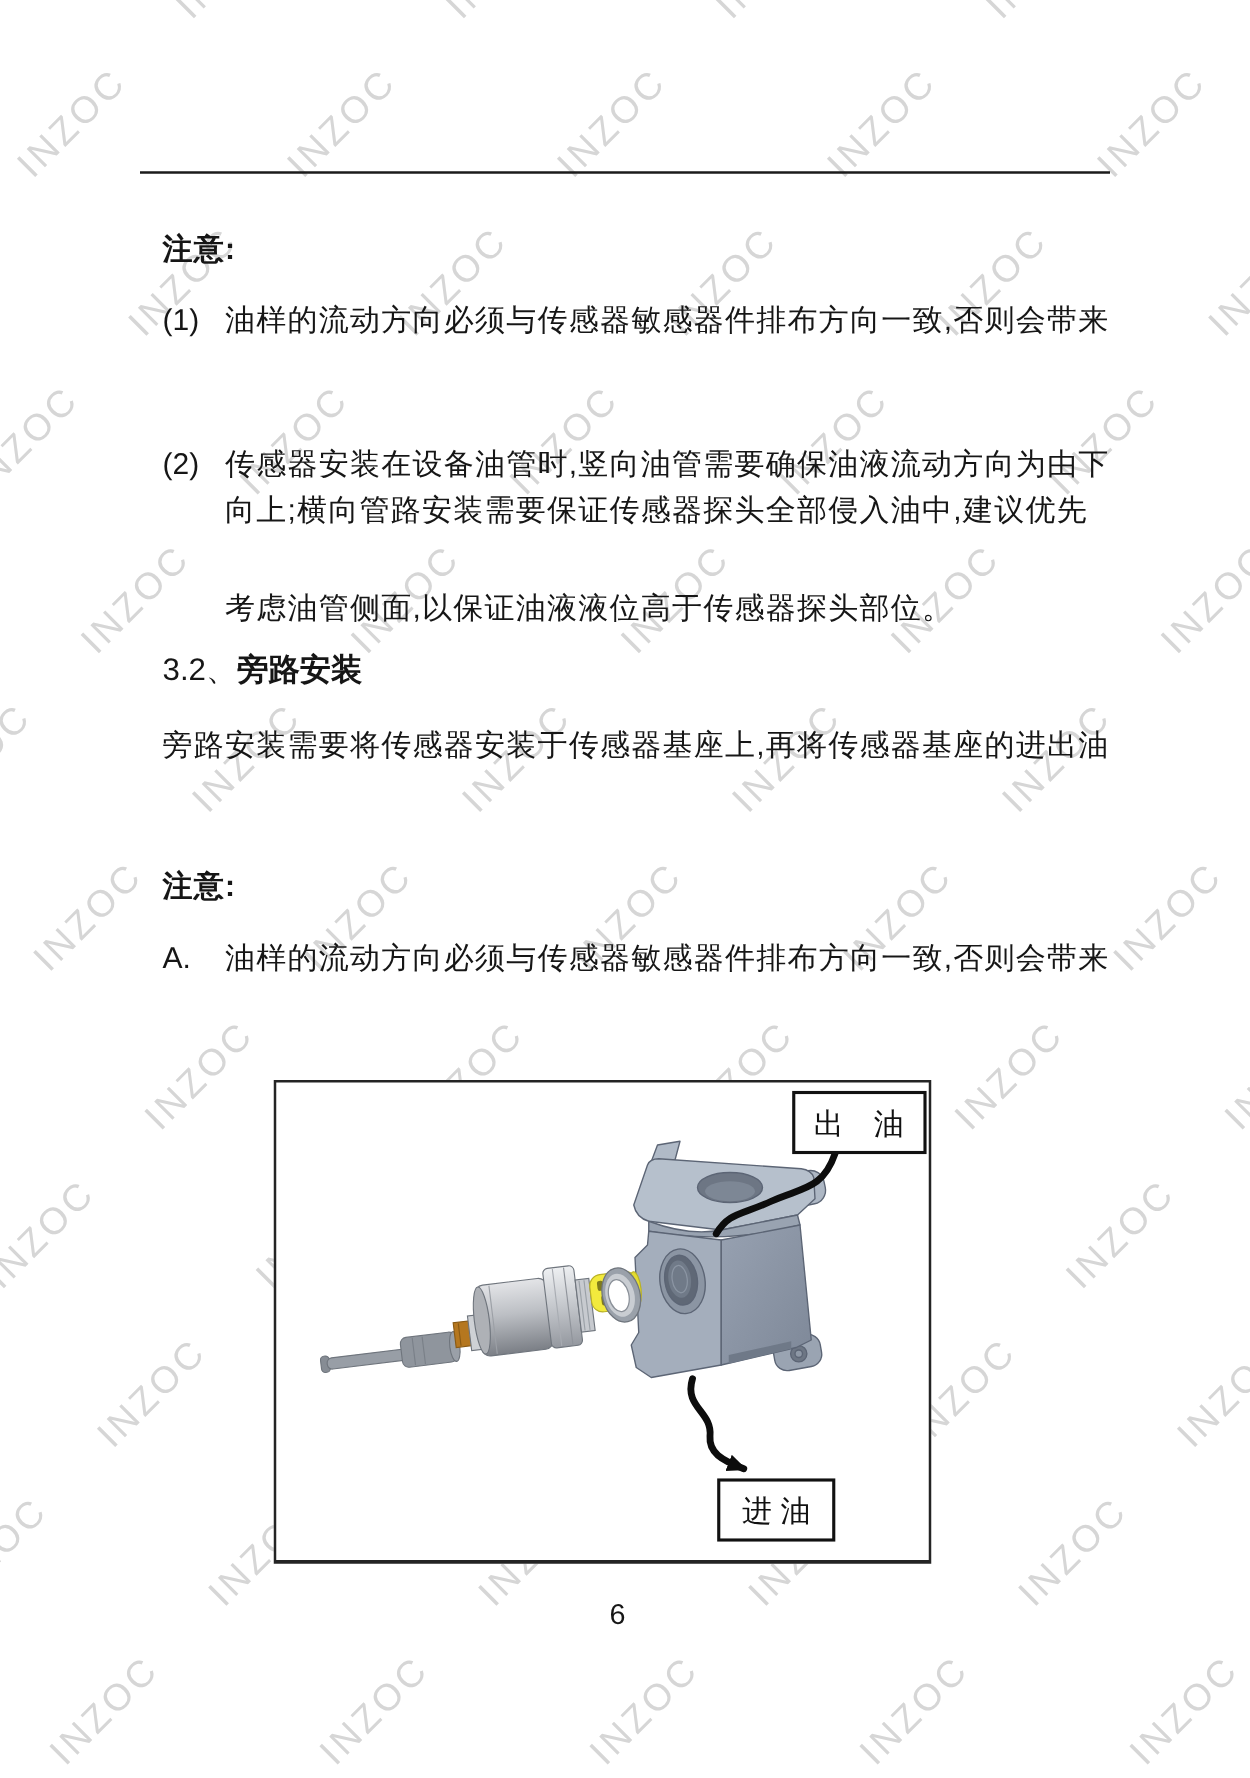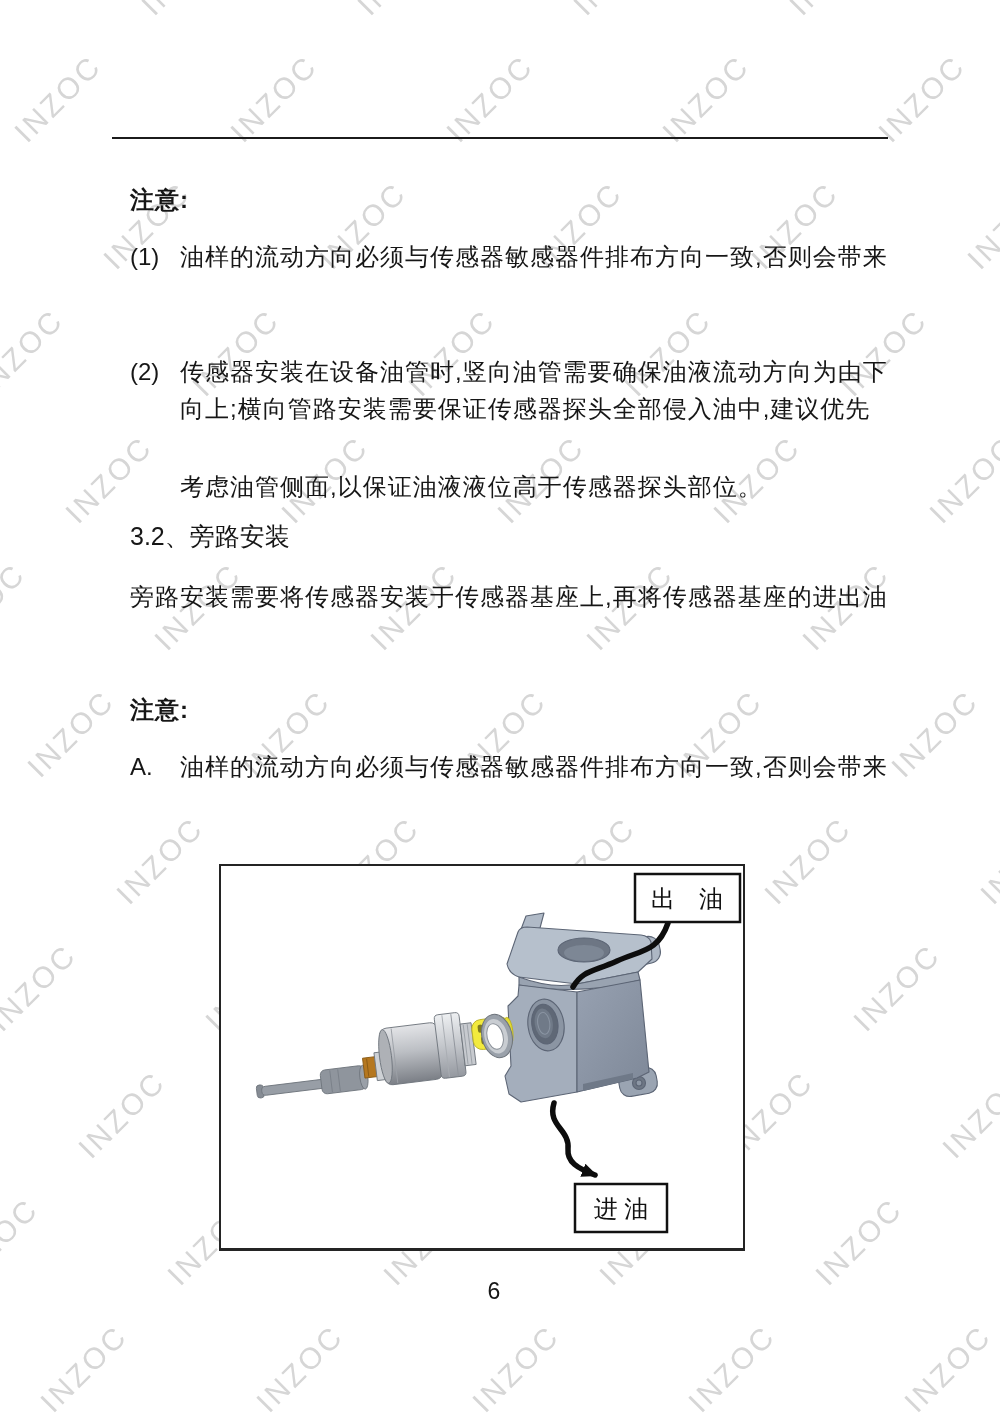--- a/index.html
+++ b/index.html
@@ -33,21 +33,21 @@
   }
   .rule{position:absolute;left:112px;top:137px;width:776px;height:2px;background:#1b1b1b;}
   
   .line{position:absolute;font-size:24px;letter-spacing:1px;white-space:nowrap;line-height:1.2;}
   .b{font-weight:700;}
   .marker{position:absolute;left:130px;font-size:24px;white-space:nowrap;line-height:1.2;}
   .lead{left:130px;}
   .ind{left:180px;}
   .heading{position:absolute;left:130px;font-size:25px;white-space:nowrap;line-height:1.2;}
   .heading .num{font-weight:500;}
-  .heading .ttl{font-weight:400;margin-top:33px;}
+  .heading .ttl{font-weight:700;margin-top:33px;}
   
   .figure{
     position:absolute;left:219px;top:864px;width:522px;height:382px;background:#ffffff;
     border:2px solid #242424;border-bottom-width:3px;box-sizing:content-box;
   }
   .figure svg{display:block;}
   
   .pagenum{position:absolute;top:1278px;left:0;width:988px;text-align:center;font-size:23px;}
 </style>
 </head>

